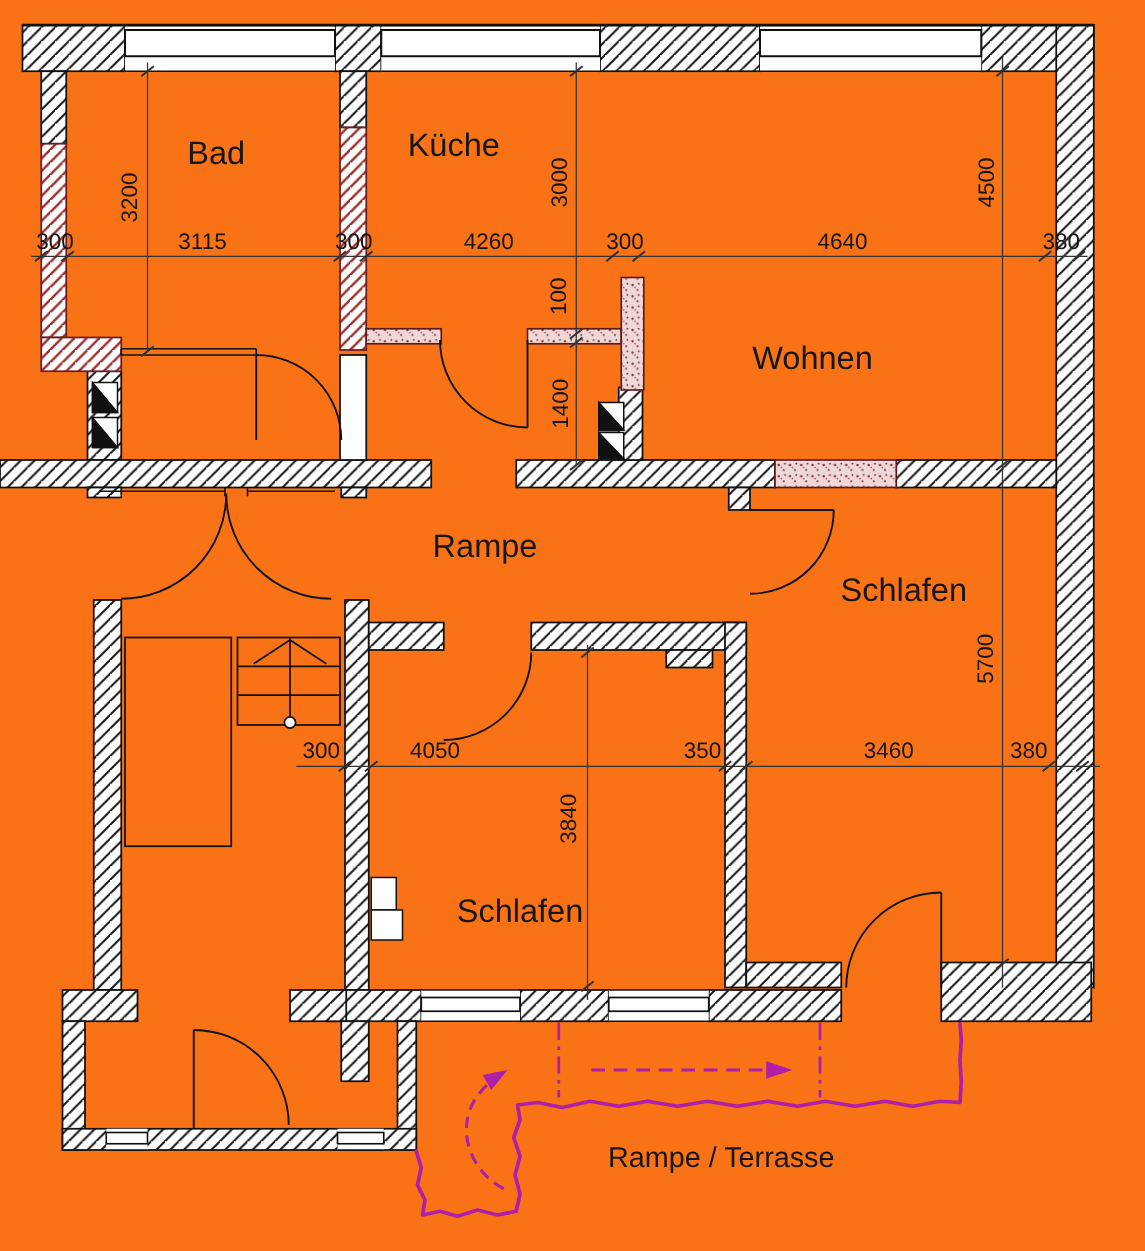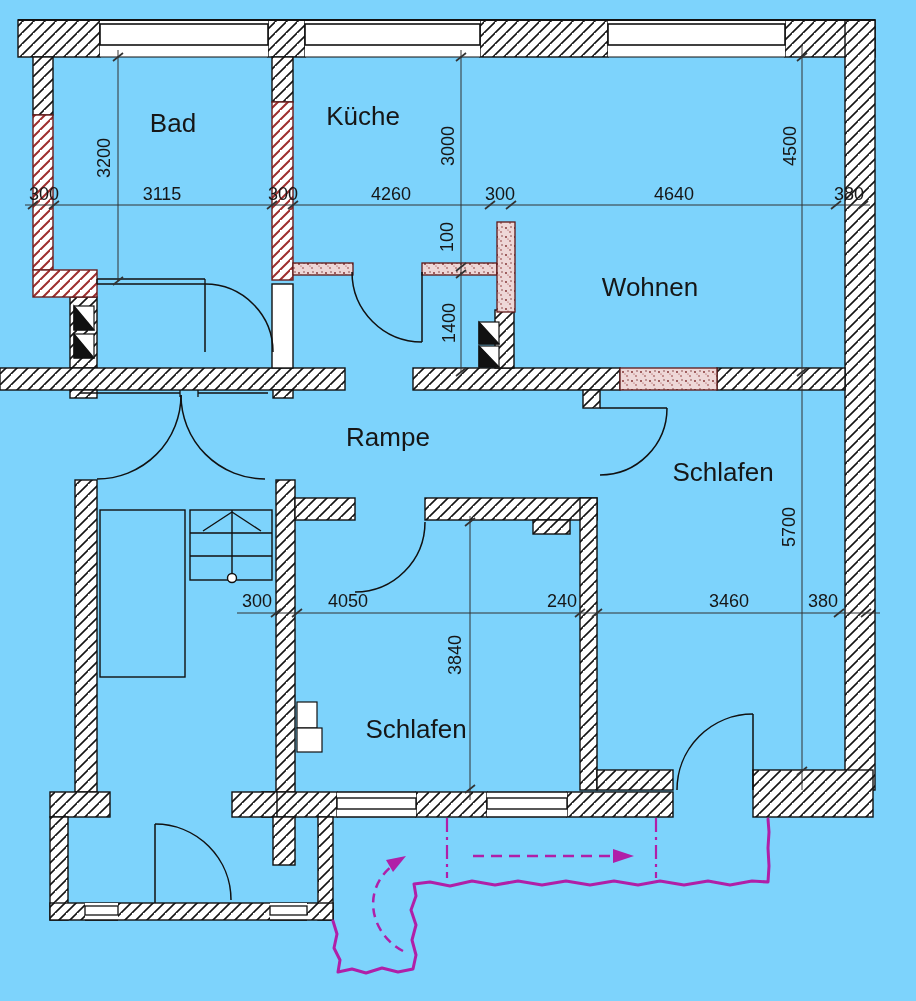--- a/index.html
+++ b/index.html
@@ -1,16 +1,16 @@
 <!DOCTYPE html>
 <html><head>
 <meta charset="utf-8">
 <style>
   html,body{margin:0;padding:0;background:#ffffff;}
-  .plan{position:relative;width:916px;height:1001px;background:#7dd3fc;overflow:hidden;
+  .plan{position:relative;width:916px;height:1001px;background:#f97316;overflow:hidden;
         font-family:"Liberation Sans",sans-serif;color:#111;}
   .plan svg{position:absolute;left:0;top:0;}
   .lbl{position:absolute;transform:translate(-50%,-50%);white-space:nowrap;color:#161616;}
   .room{font-size:26px;}
   .rampe{font-size:23px;}
   .dim{font-size:18px;}
   .rot{transform:translate(-50%,-50%) rotate(-90deg);}
 </style>
 </head>
 <body>
@@ -246,33 +246,34 @@
     </g>
   </g>
 </svg>
 
 <div class="lbl room" style="left:173px;top:123px">Bad</div>
 <div class="lbl room" style="left:363px;top:116px">Küche</div>
 <div class="lbl room" style="left:650px;top:287px">Wohnen</div>
 <div class="lbl room" style="left:388px;top:437px">Rampe</div>
 <div class="lbl room" style="left:723px;top:472px">Schlafen</div>
 <div class="lbl room" style="left:416px;top:729px">Schlafen</div>
+<div class="lbl rampe" style="left:577px;top:926px">Rampe / Terrasse</div>
 
 <div class="lbl dim" style="left:44px;top:194px">300</div>
 <div class="lbl dim" style="left:162px;top:194px">3115</div>
 <div class="lbl dim" style="left:283px;top:194px">300</div>
 <div class="lbl dim" style="left:391px;top:194px">4260</div>
 <div class="lbl dim" style="left:500px;top:194px">300</div>
 <div class="lbl dim" style="left:674px;top:194px">4640</div>
 <div class="lbl dim" style="left:849px;top:194px">380</div>
 
 <div class="lbl dim" style="left:257px;top:601px">300</div>
 <div class="lbl dim" style="left:348px;top:601px">4050</div>
-<div class="lbl dim" style="left:562px;top:601px">240</div>
-<div class="lbl dim" style="left:729px;top:601px">3460</div>
+<div class="lbl dim" style="left:562px;top:601px">350</div>
+<div class="lbl dim" style="left:711px;top:601px">3460</div>
 <div class="lbl dim" style="left:823px;top:601px">380</div>
 
 <div class="lbl dim rot" style="left:104px;top:158px">3200</div>
 <div class="lbl dim rot" style="left:448px;top:146px">3000</div>
 <div class="lbl dim rot" style="left:447px;top:237px">100</div>
 <div class="lbl dim rot" style="left:449px;top:323px">1400</div>
 <div class="lbl dim rot" style="left:790px;top:146px">4500</div>
 <div class="lbl dim rot" style="left:789px;top:527px">5700</div>
 <div class="lbl dim rot" style="left:455px;top:655px">3840</div>
 

